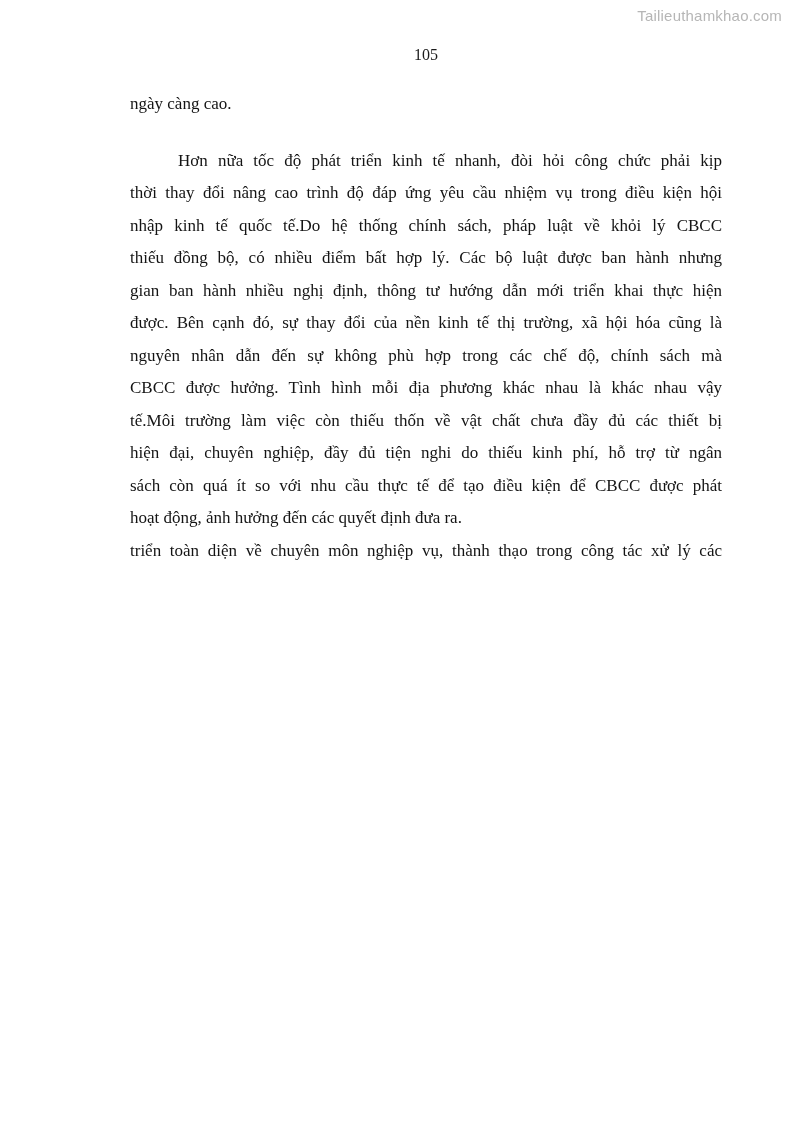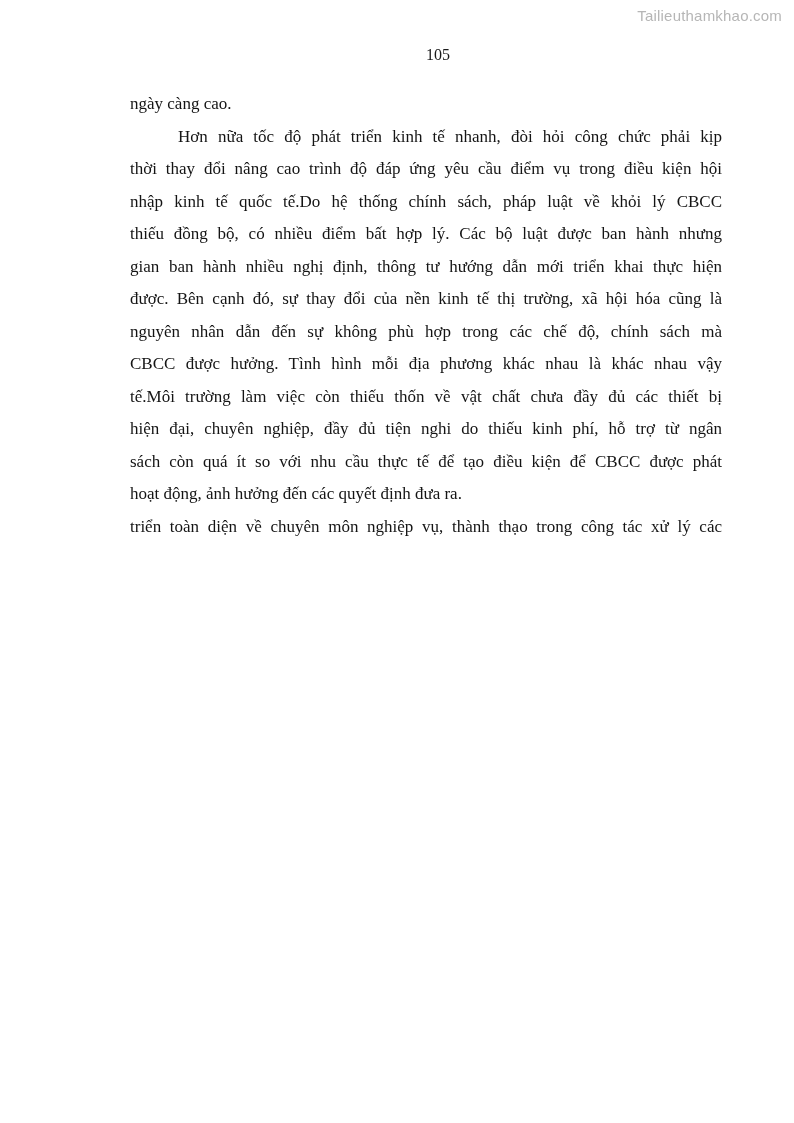--- a/index.html
+++ b/index.html
@@ -23,21 +23,21 @@
     right: 12px;
     font-family: "Liberation Sans", sans-serif;
     font-size: 15px;
     color: #b6b6b6;
     text-shadow: 1px 1px 0 #ffffff;
     letter-spacing: 0.2px;
   }
   .page-number {
     position: absolute;
     top: 46px;
-    left: 142px;
+    left: 130px;
     width: 592px;
     text-align: center;
     font-size: 16px;
     color: #1a1a1a;
   }
   .content {
     position: absolute;
     top: 88px;
     left: 130px;
     width: 592px;
@@ -49,34 +49,35 @@
     text-align: justify;
     text-align-last: justify;
     white-space: normal;
   }
   .line.no-justify {
     text-align: center;
     text-align-last: left;
   }
   .line.indent {
     text-indent: 48px;
+    margin-top: 24px;
   }
 </style>
 </head>
 <body>
 
 <div class="page">
   <div class="watermark">Tailieuthamkhao.com</div>
 
   <div class="page-number">105</div>
 
   <div class="content">
       <div class="line no-justify">ngày càng cao.</div>
       <div class="line indent">Hơn nữa tốc độ phát triển kinh tế nhanh, đòi hỏi công chức phải kịp</div>
-      <div class="line">thời thay đổi nâng cao trình độ đáp ứng yêu cầu điểm vụ trong điều kiện hội</div>
+      <div class="line">thời thay đổi nâng cao trình độ đáp ứng yêu cầu nhiệm vụ trong điều kiện hội</div>
       <div class="line">nhập kinh tế quốc tế.Do hệ thống chính sách, pháp luật về khỏi lý CBCC</div>
       <div class="line">thiếu đồng bộ, có nhiều điểm bất hợp lý. Các bộ luật được ban hành nhưng</div>
       <div class="line">gian ban hành nhiều nghị định, thông tư hướng dẫn mới triển khai thực hiện</div>
       <div class="line">được. Bên cạnh đó, sự thay đổi của nền kinh tế thị trường, xã hội hóa cũng là</div>
       <div class="line">nguyên nhân dẫn đến sự không phù hợp trong các chế độ, chính sách mà</div>
       <div class="line">CBCC được hưởng. Tình hình mỗi địa phương khác nhau là khác nhau vậy</div>
       <div class="line">tế.Môi trường làm việc còn thiếu thốn về vật chất chưa đầy đủ các thiết bị</div>
       <div class="line">hiện đại, chuyên nghiệp, đầy đủ tiện nghi do thiếu kinh phí, hỗ trợ từ ngân</div>
       <div class="line">sách còn quá ít so với nhu cầu thực tế để tạo điều kiện để CBCC được phát</div>
       <div class="line no-justify">hoạt động, ảnh hưởng đến các quyết định đưa ra.</div>

